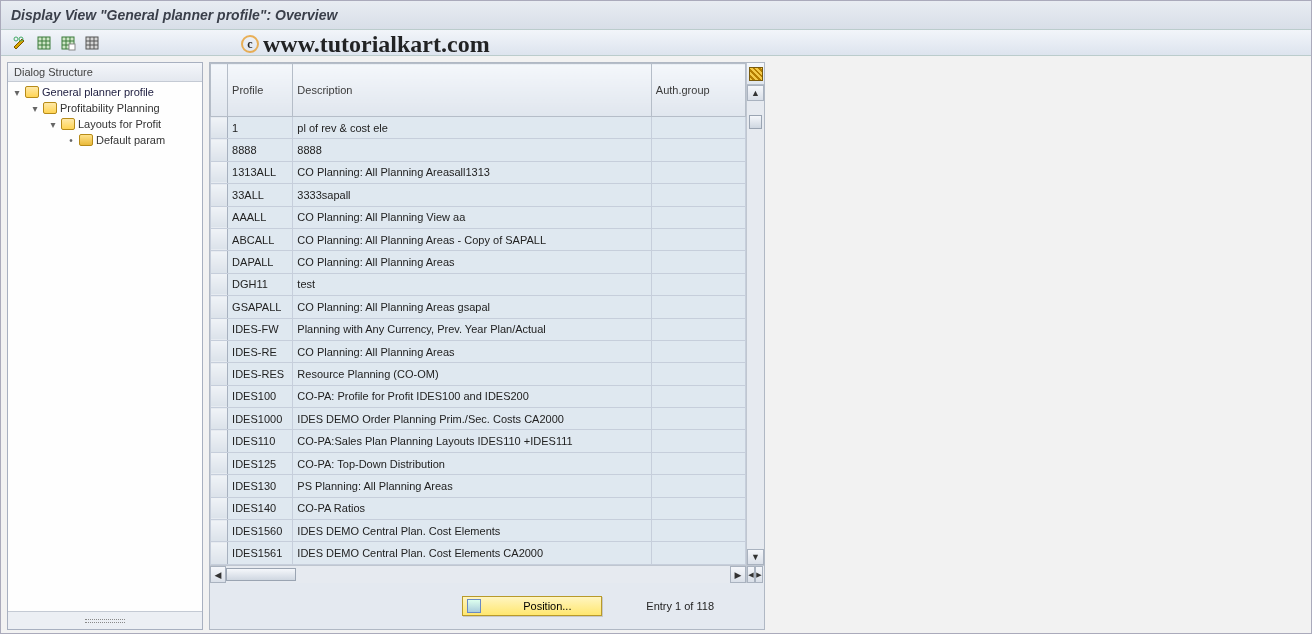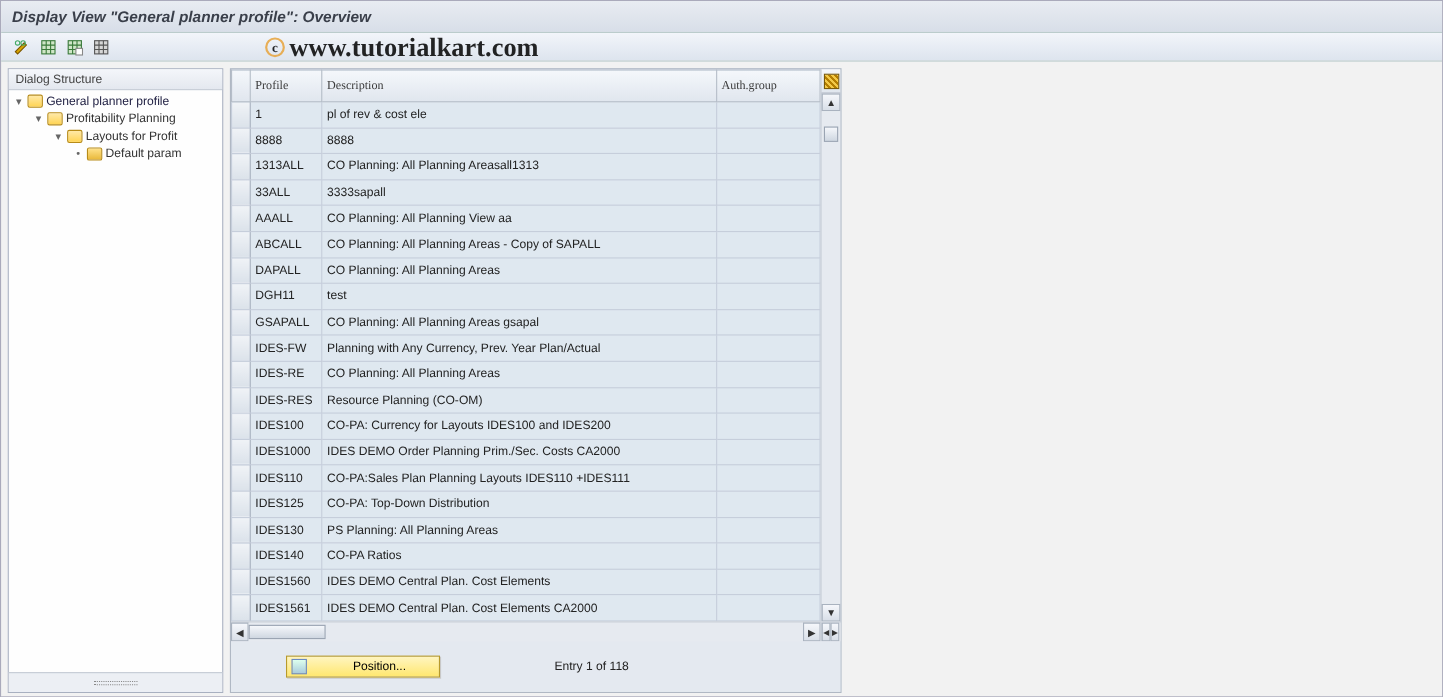--- a/index.html
+++ b/index.html
@@ -122,24 +122,23 @@
   flex: 1;
   border-collapse: collapse;
   background: #dfe7ef;
   font-size: 11px;
 }
 .grid-table th {
   background: linear-gradient(#f4f7fb,#e0e6ee);
   color: #3b3b3b;
   font-weight: normal;
   text-align: left;
-  padding: 8px 4px;
+  padding: 20px 4px;
   border: 1px solid #b5bdc8;
   height: 20px;
-  font-family: Liberation Serif, serif;
 }
 .grid-table td {
   padding: 3px 4px;
   border: 1px solid #c6cedb;
   background: #dfe8f0;
   color: #222;
   height: 20px;
   white-space: nowrap;
 }
 .grid-table td.rowhandle {
@@ -188,21 +187,22 @@
 }
 .hs-track { flex:1; background:#e6eaf0; position:relative; }
 .hs-thumb { position:absolute; top:2px; bottom:2px; left:0; width:70px;
   background: linear-gradient(#f5f7fb,#cfd7e1); border:1px solid #9aa4b2;
 }
 .grid-footer {
   height: 46px;
   display:flex; align-items:center;
   padding: 0 50px;
   background: #e4e9f0;
-  gap: 104px;
+  gap: 44px;
+  justify-content: flex-end;
 }
 .pos-btn {
   display: inline-flex; align-items:center;
   background: linear-gradient(#fff5c0,#ffe76f);
   border: 1px solid #b89a2a;
   padding: 2px 6px 2px 4px;
   width: 140px; height: 20px;
   cursor: pointer;
   box-shadow: 1px 1px 0 #c8c8c8;
 }
@@ -370,21 +370,21 @@
             </tr>
             <tr>
               <td class="rowhandle"></td>
               <td class="profile">IDES-RES</td>
               <td class="desc">Resource Planning (CO-OM)</td>
               <td class="auth"></td>
             </tr>
             <tr>
               <td class="rowhandle"></td>
               <td class="profile">IDES100</td>
-              <td class="desc">CO-PA: Currency for Layouts IDES100 and IDES200</td>
+              <td class="desc">CO-PA: Profile for Profit IDES100 and IDES200</td>
               <td class="auth"></td>
             </tr>
             <tr>
               <td class="rowhandle"></td>
               <td class="profile">IDES1000</td>
               <td class="desc">IDES DEMO Order Planning Prim./Sec. Costs   CA2000</td>
               <td class="auth"></td>
             </tr>
             <tr>
               <td class="rowhandle"></td>

